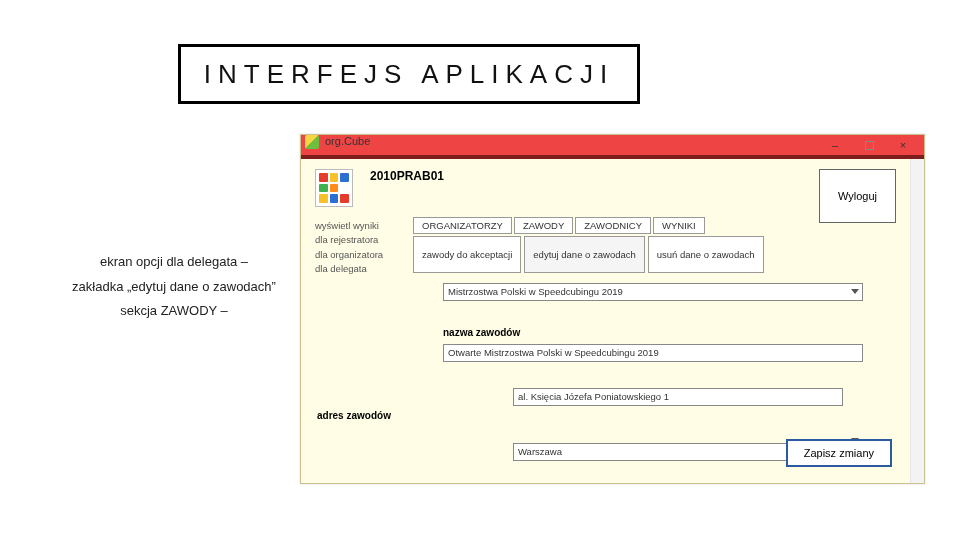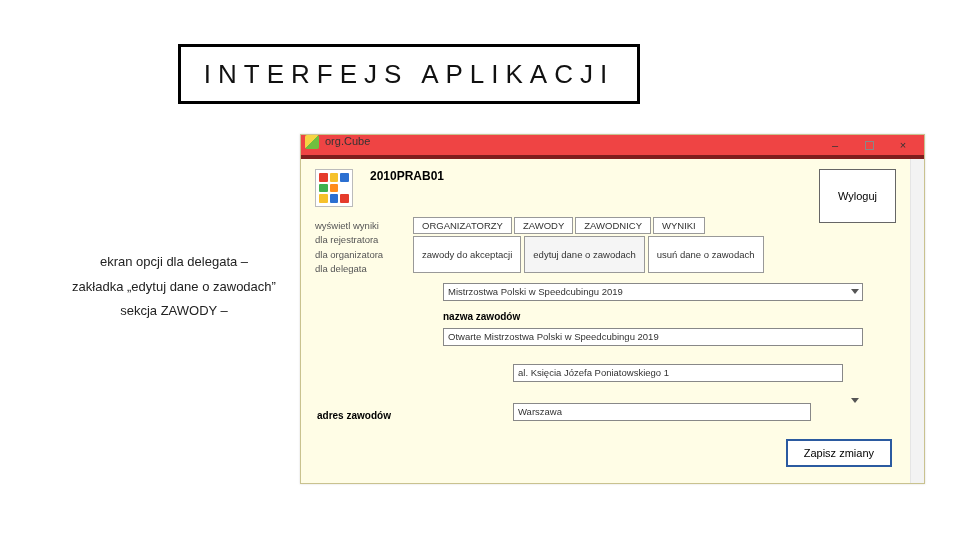--- a/index.html
+++ b/index.html
@@ -22,21 +22,21 @@
   .cube-icon span{display:block;border-radius:1px}
   .user-code{font-weight:700;font-size:12px;color:#000}
   .logout-btn{margin-left:auto;border:1px solid #666;background:#fff;padding:20px 18px;font-size:11px;font-weight:400}
   .side-links{position:absolute;left:14px;top:60px;width:92px;font-size:9.5px;line-height:1.5;color:#555}
   .main-area{position:absolute;left:112px;top:58px;right:20px}
   .tab-row{display:flex;gap:2px;margin-bottom:2px}
   .tab{border:1px solid #999;background:#fff;padding:2px 8px;font-size:9.5px;color:#333}
   .subtab-row{display:flex;gap:3px;margin-bottom:10px}
   .subtab{border:1px solid #999;background:#fff;padding:12px 8px;font-size:9.5px;color:#333}
   .subtab.active{background:#f5f5f5}
-  .field{width:100%;margin-bottom:10px;position:relative}
+  .field{width:100%;margin-bottom:26px;position:relative}
   .input,.select{width:100%;height:18px;background:#fff;border:1px solid #888;padding:0 4px;font-size:9.5px;line-height:16px;color:#333}
   .select::after{content:"";position:absolute;right:4px;top:6px;border-left:4px solid transparent;border-right:4px solid transparent;border-top:5px solid #555}
   .label-bold{font-weight:700;font-size:10px;color:#000;margin:6px 0 6px}
   .addr-label{position:absolute;left:-94px;bottom:40px;font-weight:700;font-size:9.5px;color:#111}
   .fields-wrap{width:420px;margin-left:30px}
   .save-btn{position:absolute;right:18px;bottom:16px;border:2px solid #2b5aa0;background:#fff;color:#000;font-weight:400;font-size:11px;padding:6px 16px}
 </style>
 </head>
 <body>
 

